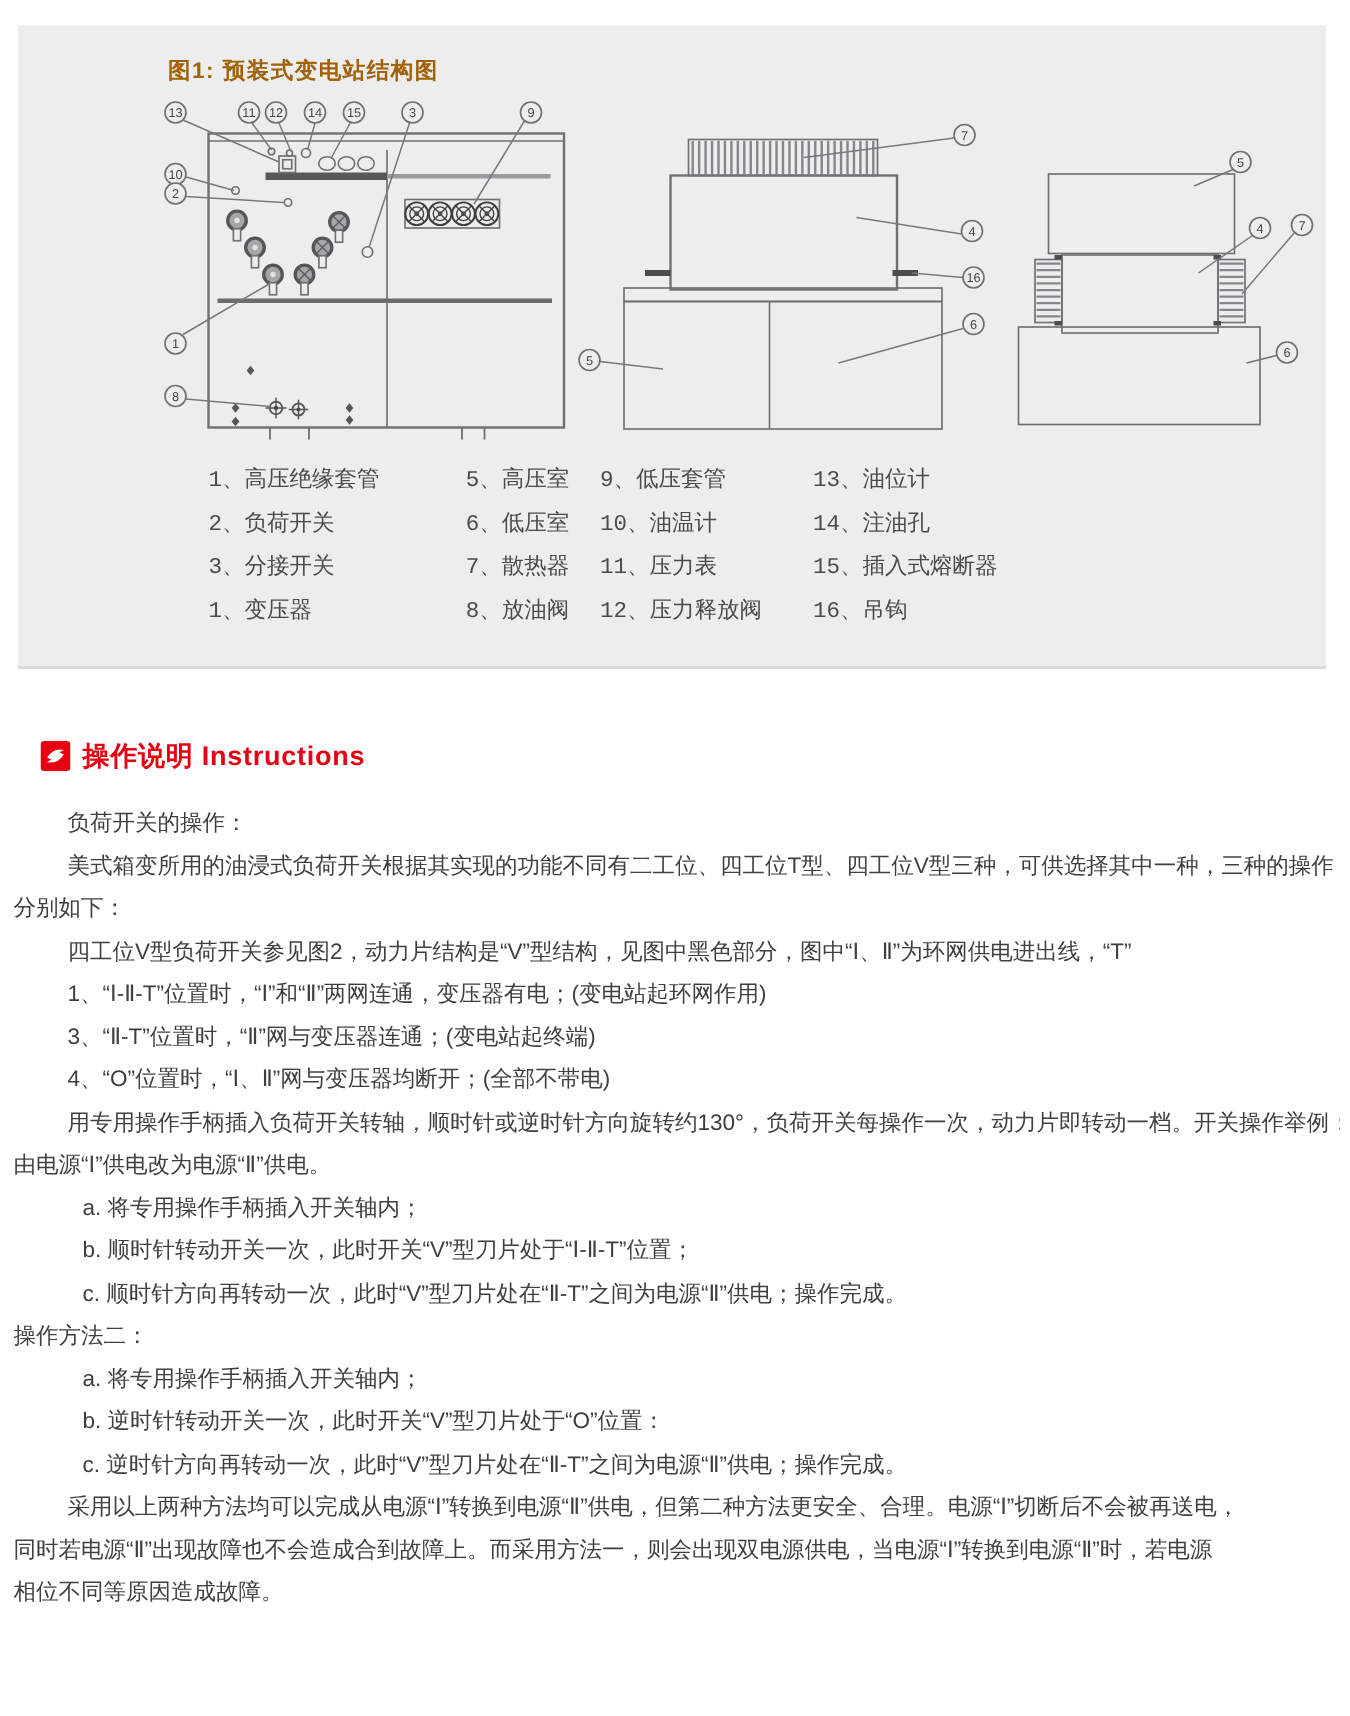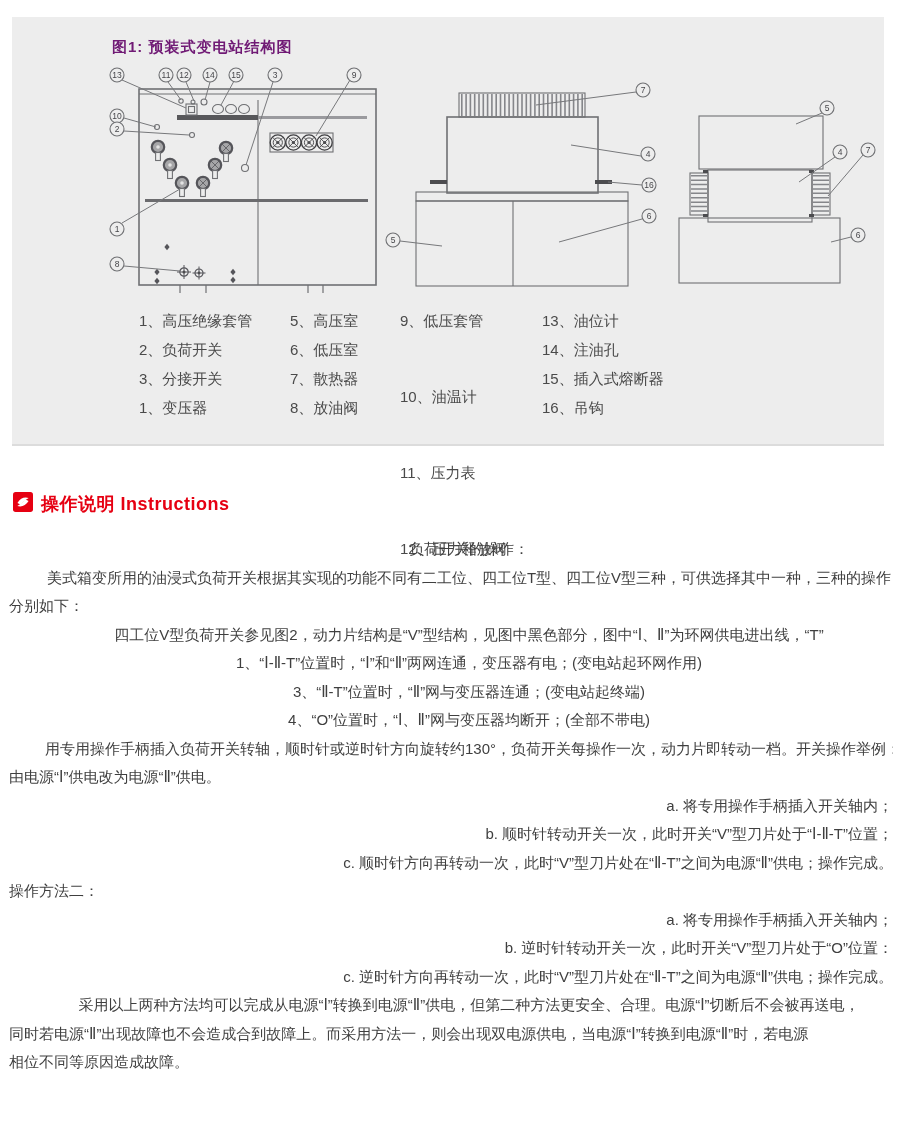--- a/index.html
+++ b/index.html
@@ -5,21 +5,21 @@
   html,body{margin:0;padding:0;background:#ffffff;}
   body{width:900px;height:1144px;position:relative;overflow:hidden;
        font-family:"Liberation Sans","DejaVu Sans",sans-serif;}
 
   
   .fig-panel{position:absolute;left:12px;top:17px;width:872px;height:427px;
              background:#ededed;border-bottom:2px solid #dcdcdc;}
   svg.diagram{position:absolute;left:0;top:0;width:900px;height:460px;}
 
   .fig-title{position:absolute;left:112px;top:38px;font-size:15px;font-weight:600;
-             color:#701a75;letter-spacing:1px;}
+             color:#a16207;letter-spacing:1px;}
 
   
   .ln{stroke:#6f7073;stroke-width:1.1;fill:none;}
   .ln2{stroke:#6f7073;stroke-width:1.6;fill:none;}
   .fillbar{fill:#58585b;stroke:none;}
   .graybar{fill:#9a9a9e;stroke:none;}
   .midbar{fill:#6b6b6e;stroke:none;}
   .ld{stroke:#77787b;stroke-width:1;fill:none;}
   .co{fill:#ededed;stroke:#6f7073;stroke-width:1.1;}
   .con{font-size:8.5px;fill:#46464a;text-anchor:middle;font-family:"Liberation Sans","DejaVu Sans",sans-serif;}
@@ -32,35 +32,35 @@
   .xhl{stroke:#55555a;stroke-width:1;fill:none;}
   .tick{stroke:#6f7073;stroke-width:1.2;fill:none;}
   .fin{stroke:#85868a;stroke-width:22;stroke-dasharray:1.6 2.7;fill:none;}
   .rad{stroke:#85868a;stroke-width:16;stroke-dasharray:1.5 2.9;fill:none;}
   .coilO{fill:#ededed;stroke:#3f3f42;stroke-width:1.3;}
   .coilI{fill:none;stroke:#3f3f42;stroke-width:0.9;}
   .anchor{fill:#4c4c4f;stroke:none;}
 
   
   .legend{position:absolute;left:139px;top:306px;display:flex;color:#4a4a4a;
-          font-size:15px;line-height:29px;}
+          font-size:15px;line-height:29px;font-family:Liberation Mono, monospace;}
   .leg-col{display:flex;flex-direction:column;}
-  .leg-col.c0{width:151px;} .leg-col.c1{width:110px;} .leg-col.c2{width:142px;gap:47px;}
-
-  
-  .sec-head{position:absolute;left:13px;top:492px;display:flex;align-items:flex-start;gap:8px;}
+  .leg-col.c0{width:151px;} .leg-col.c1{width:110px;align-items:center;} .leg-col.c2{width:142px;}
+
+  
+  .sec-head{position:absolute;left:27px;top:492px;display:flex;align-items:center;gap:8px;}
   .sec-title{font-size:18px;font-weight:600;color:#e60012;letter-spacing:0.5px;}
   .brand{width:20px;height:20px;display:block;}
 
   
   .bodytext{position:absolute;left:9px;top:535px;width:884px;color:#3f3f3f;
             font-size:15px;line-height:28.5px;}
   .bodytext p{margin:0;white-space:nowrap;overflow:hidden;}
-  .ind{padding-left:36px;text-align:center;}
-  .abc{padding-left:46px;text-align:right;}
+  .ind{padding-left:36px;}
+  .abc{padding-left:46px;}
 </style>
 </head>
 <body>
 
 <div class="fig-panel"></div>
 
 <div class="fig-title">图1: 预装式变电站结构图</div>
 
 <svg class="diagram" viewBox="0 0 900 460">
 

